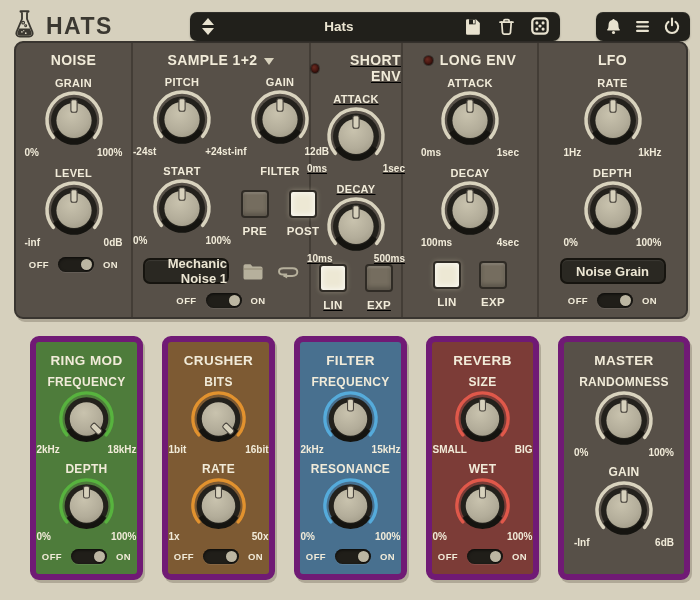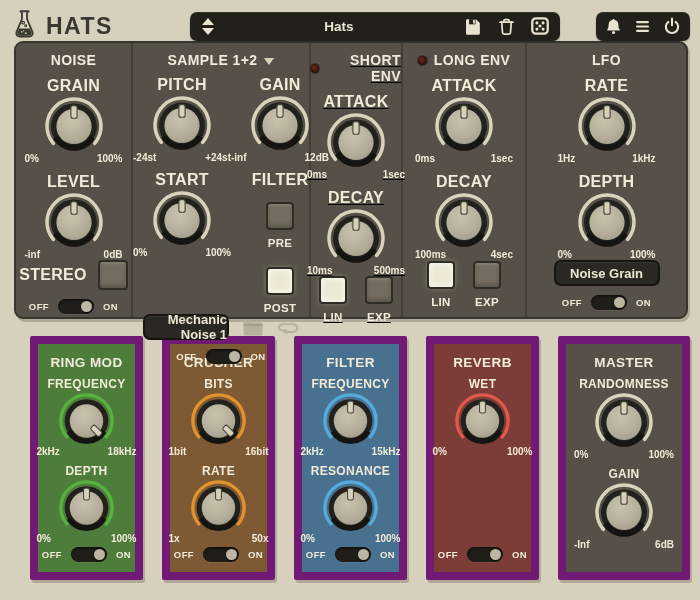--- a/index.html
+++ b/index.html
@@ -33,32 +33,32 @@
   
   .top-panel{margin:1px 12px 0 14px;height:278px;box-sizing:border-box;
     background:#575048;border:2px solid #393530;border-radius:9px;
     display:flex;box-shadow:2px 3px 0 rgba(80,70,55,.28);}
   .col{display:flex;flex-direction:column;align-items:center;box-sizing:border-box;
        padding:9px 0 9px;position:relative;}
   .col-border{border-right:2px solid #433d36;text-align:right;}
   .col-noise{width:117px;}
   .col-sample{width:178px;}
   .col-short{width:92px;text-decoration:underline;}
-  .col-long{width:124px;}
+  .col-long{width:136px;}
   .col-lfo{flex:1;}
 
   .sec-title{font-size:14px;font-weight:700;color:var(--cream);letter-spacing:.4px;}
   .title-row{display:flex;align-items:center;gap:7px;}
   .led{width:9px;height:9px;border-radius:50%;
        background:radial-gradient(circle at 35% 35%,#6b2a20,#3a110c 72%);
        box-shadow:inset 0 0 2px rgba(0,0,0,.8),0 0 0 1px rgba(0,0,0,.35);}
   .caret{width:0;height:0;border-left:5.5px solid transparent;border-right:5.5px solid transparent;border-top:7px solid #d8d2bd;margin-top:2px;cursor:pointer;}
 
   .kgroup{display:flex;flex-direction:column;align-items:center;margin-top:9px;}
-  .klabel{font-size:16px;font-weight:700;color:var(--cream);letter-spacing:.3px;}
+  .klabel{font-size:11px;font-weight:700;color:var(--cream);letter-spacing:.3px;}
   .knob{width:60px;height:60px;margin-top:1px;cursor:pointer;}
   .minmax{width:98px;display:flex;justify-content:space-between;margin-top:-3px;
           font-size:10px;font-weight:700;color:var(--cream);}
 
   .toggle-row{display:flex;align-items:center;gap:9px;margin-top:9px;}
   .tlabel{font-size:9.5px;font-weight:700;color:var(--cream);letter-spacing:.4px;}
   .toggle{width:36px;height:15px;border-radius:8px;background:#201e19;position:relative;cursor:pointer;
           box-shadow:inset 0 1px 3px rgba(0,0,0,.7),0 1px 0 rgba(255,255,255,.08);}
   .toggle .thumb{position:absolute;left:2px;top:2px;width:11px;height:11px;border-radius:50%;background:#bcb6a2;
                  box-shadow:0 1px 1px rgba(0,0,0,.5);}
@@ -76,29 +76,29 @@
   .btn-col .blabel{font-size:11.5px;font-weight:700;color:var(--cream);letter-spacing:.3px;}
 
   .preset-box{height:26px;box-sizing:border-box;background:#2a2822;border:2px solid #16140f;border-radius:7px;
       color:#ece6d3;font-size:13px;font-weight:700;display:flex;align-items:center;justify-content:center;cursor:pointer;
       box-shadow:inset 0 1px 1px rgba(255,255,255,.08);}
 
   
   .sample-grid{display:grid;grid-template-columns:1fr 1fr;width:100%;}
   .sample-grid .kgroup{margin-top:8px;}
   .fgroup{display:flex;flex-direction:column;align-items:center;margin-top:8px;}
-  .fgroup .btn-bank{margin-top:13px;margin-bottom:0;flex-direction:column;}
+  .fgroup .btn-bank{margin-top:13px;margin-bottom:8px;}
   .sample-file-row{display:flex;align-items:center;gap:13px;margin-top:auto;width:100%;padding:0 10px;box-sizing:border-box;}
   .sample-file-row .preset-box{width:140px;}
   .lfo-target-row{margin-top:auto;}
   .lfo-target-row .preset-box{width:106px;}
 
   
   .fx-row{margin:17px 10px 0 30px;display:flex;gap:19px;}
-  .fx-panel{width:113px;height:244px;box-sizing:border-box;border-radius:2px;border:8px solid #701a75;
+  .fx-panel{width:113px;height:244px;box-sizing:border-box;border-radius:9px;border:6px solid #701a75;
     background:var(--panel,#575048);display:flex;flex-direction:column;align-items:center;
     padding:11px 0 10px;box-shadow:2px 3px 0 rgba(80,70,55,.28);}
   .fx-panel .sec-title{font-size:13.5px;}
   .fx-panel .klabel{font-size:12px;}
   .fx-panel .knob{width:57px;height:57px;}
   .fx-panel .kgroup{margin-top:7px;}
   .fx-panel .minmax{width:100px;}
   .fx-panel .toggle-row{margin-top:auto;}
   .fx-master{width:132px;--accent:#d9d3be;}
   .fx-master .kgroup{}
@@ -223,24 +223,20 @@
               <circle cx="30" cy="30.5" r="23" fill="#23211c"></circle>
               <path d="M11.5 41.5 A21.5 21.5 0 0 0 48.5 41.5" fill="none" stroke="#151410" stroke-width="5.5"></path>
               <circle cx="30" cy="30.5" r="17.6" fill="url(#capGrad)"></circle>
               <rect x="26.9" y="9.6" width="6.2" height="12.6" rx="2" fill="#d7d1bc" stroke="#45403a" stroke-width="1.1" transform="rotate(0 30 30.5)"></rect>
             </svg></div>
         <div class="minmax">
           <span>-inf</span>
             <span>0dB</span>
         </div>
       </div>
-      <div class="stereo-row">
-        <span class="klabel">STEREO</span>
-        <span class="sq-btn" data-lit="false"></span>
-      </div>
       <div class="toggle-row">
         <span class="tlabel">OFF</span>
         <span class="toggle" data-state="on">
             <span class="thumb"></span>
           </span>
         <span class="tlabel">ON</span>
       </div>
     </section>
 
     <section class="col col-sample col-border">
@@ -578,20 +574,34 @@
         <span class="toggle" data-state="on">
             <span class="thumb"></span>
           </span>
         <span class="tlabel">ON</span>
       </div>
     </div>
 
     <div class="fx-panel" style="--accent: #e0584a; --panel: #7c3c37;">
       <div class="sec-title">REVERB</div>
       <div class="kgroup">
+        <div class="klabel">SIZE</div>
+        <div class="knob"><svg viewBox="0 0 60 60" width="100%" height="100%">
+              <path d="M9.3 47.4 A27 27 0 1 1 50.7 47.4" fill="none" stroke="#e0584a" stroke-width="3.5" stroke-linecap="round"></path>
+              <circle cx="30" cy="30.5" r="23" fill="#23211c"></circle>
+              <path d="M11.5 41.5 A21.5 21.5 0 0 0 48.5 41.5" fill="none" stroke="#151410" stroke-width="5.5"></path>
+              <circle cx="30" cy="30.5" r="17.6" fill="url(#capGrad)"></circle>
+              <rect x="26.9" y="9.6" width="6.2" height="12.6" rx="2" fill="#d7d1bc" stroke="#45403a" stroke-width="1.1" transform="rotate(0 30 30.5)"></rect>
+            </svg></div>
+        <div class="minmax">
+          <span>SMALL</span>
+            <span>BIG</span>
+        </div>
+      </div>
+      <div class="kgroup">
         <div class="klabel">WET</div>
         <div class="knob"><svg viewBox="0 0 60 60" width="100%" height="100%">
               <path d="M9.3 47.4 A27 27 0 1 1 50.7 47.4" fill="none" stroke="#e0584a" stroke-width="3.5" stroke-linecap="round"></path>
               <circle cx="30" cy="30.5" r="23" fill="#23211c"></circle>
               <path d="M11.5 41.5 A21.5 21.5 0 0 0 48.5 41.5" fill="none" stroke="#151410" stroke-width="5.5"></path>
               <circle cx="30" cy="30.5" r="17.6" fill="url(#capGrad)"></circle>
               <rect x="26.9" y="9.6" width="6.2" height="12.6" rx="2" fill="#d7d1bc" stroke="#45403a" stroke-width="1.1" transform="rotate(0 30 30.5)"></rect>
             </svg></div>
         <div class="minmax">
           <span>0%</span>

